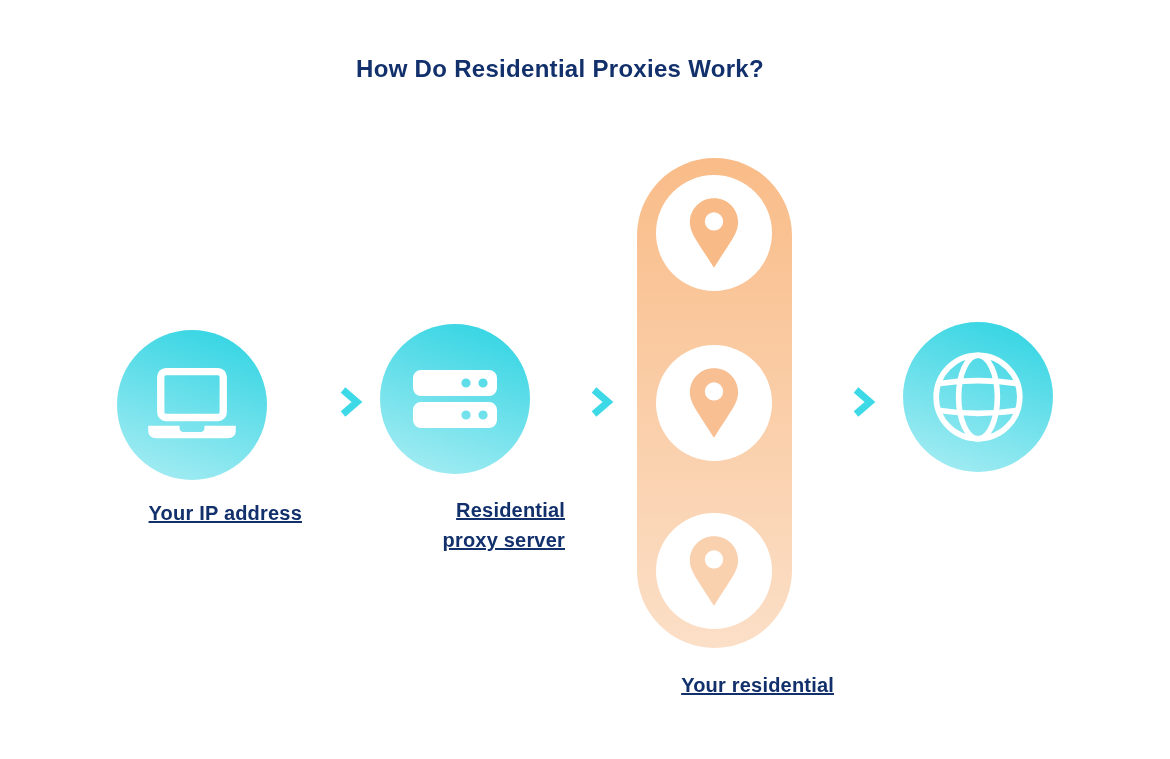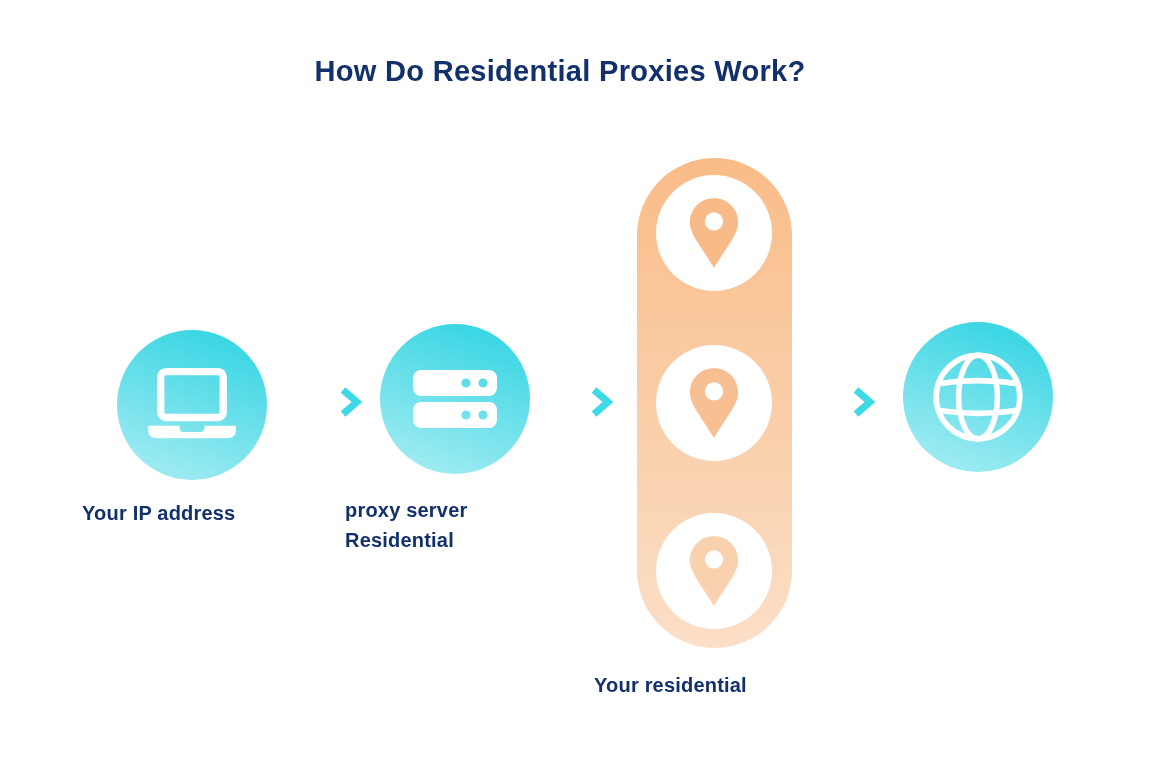--- a/index.html
+++ b/index.html
@@ -23,21 +23,21 @@
     background:var(--background);
     overflow:hidden;
     font-family:"Liberation Sans", sans-serif;
   }
   .title{
     position:absolute;
     left:560px;top:55px;
     transform:translateX(-50%);
     margin:0;
     white-space:nowrap;
-    font-size:29px;
+    font-size:24px;
     font-weight:800;
     letter-spacing:0.3px;
     color:var(--heading-text);
   }
   .circle{
     position:absolute;
     width:150px;height:150px;
     border-radius:50%;
     background:linear-gradient(200deg, var(--node-gradient-start) 12%, var(--node-gradient-end) 98%);
     display:flex;align-items:center;justify-content:center;
@@ -70,26 +70,27 @@
   .arrow{
     position:absolute;
     top:382px;
     width:86px;height:40px;
   }
   .arrow-1{left:281px;}
   .arrow-2{left:532px;}
   .arrow-3{left:794px;}
   .label{
     position:absolute;
-    text-align:left;
+    text-align:right;
     color:var(--label-text);
     font-size:20px;
     font-weight:700;
     line-height:30px;
     letter-spacing:0.2px;
+    text-decoration:underline;
   }
   .label span{display:block;}
   .label-source{left:82px;top:498px;width:220px;}
   .label-proxy{left:345px;top:495px;width:220px;}
   .label-pool{left:594px;top:670px;width:240px;}
   .label-internet{left:878px;top:498px;width:200px;}
   .icon-svg{display:block;}
 </style>
 </head>
 <body>
@@ -174,20 +175,20 @@
         <path d="M10.5,37 Q50,31 89.5,37"></path>
         <path d="M10.5,63 Q50,69 89.5,63"></path>
       </g>
     </svg>
   </div>
 
   <div class="label label-source">
     <span>Your IP address</span>
   </div>
   <div class="label label-proxy">
+    <span>Residential</span>
     <span>proxy server</span>
-    <span>Residential</span>
   </div>
   <div class="label label-pool">
     <span>Your residential</span>
   </div>
 
 </div>
 
 </body></html>

